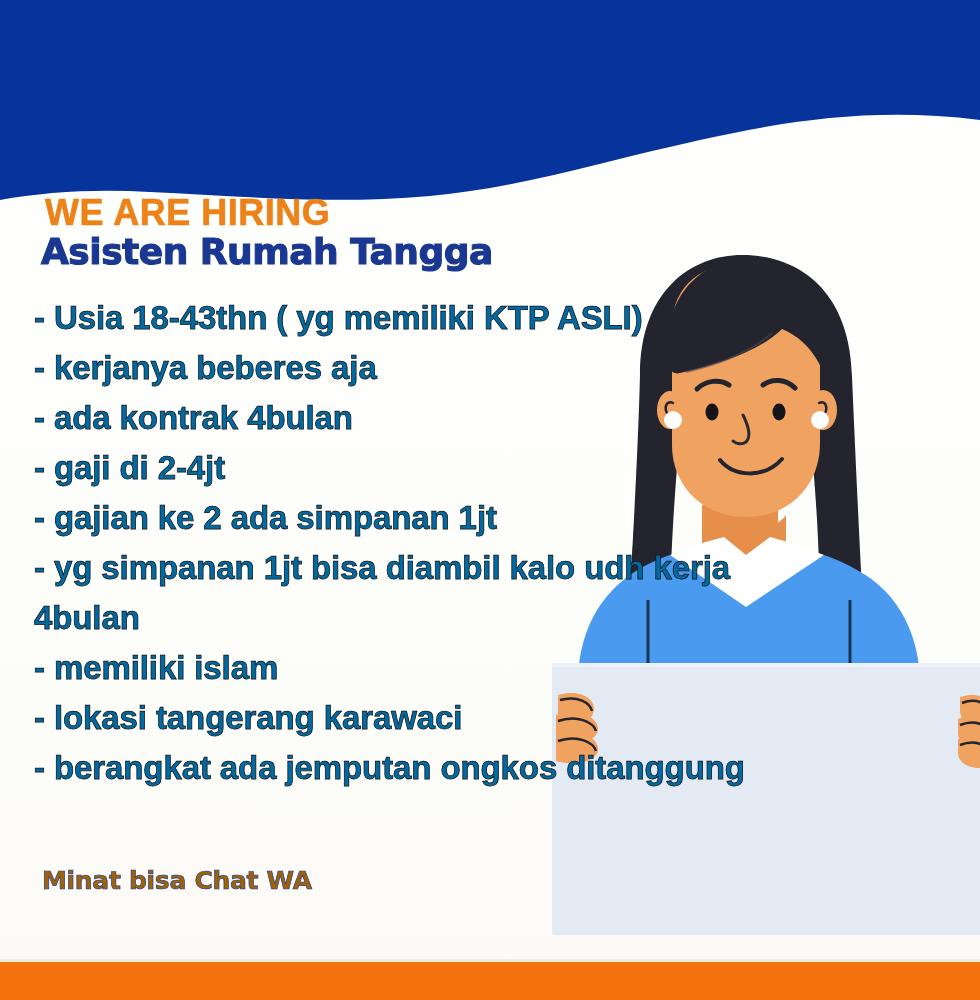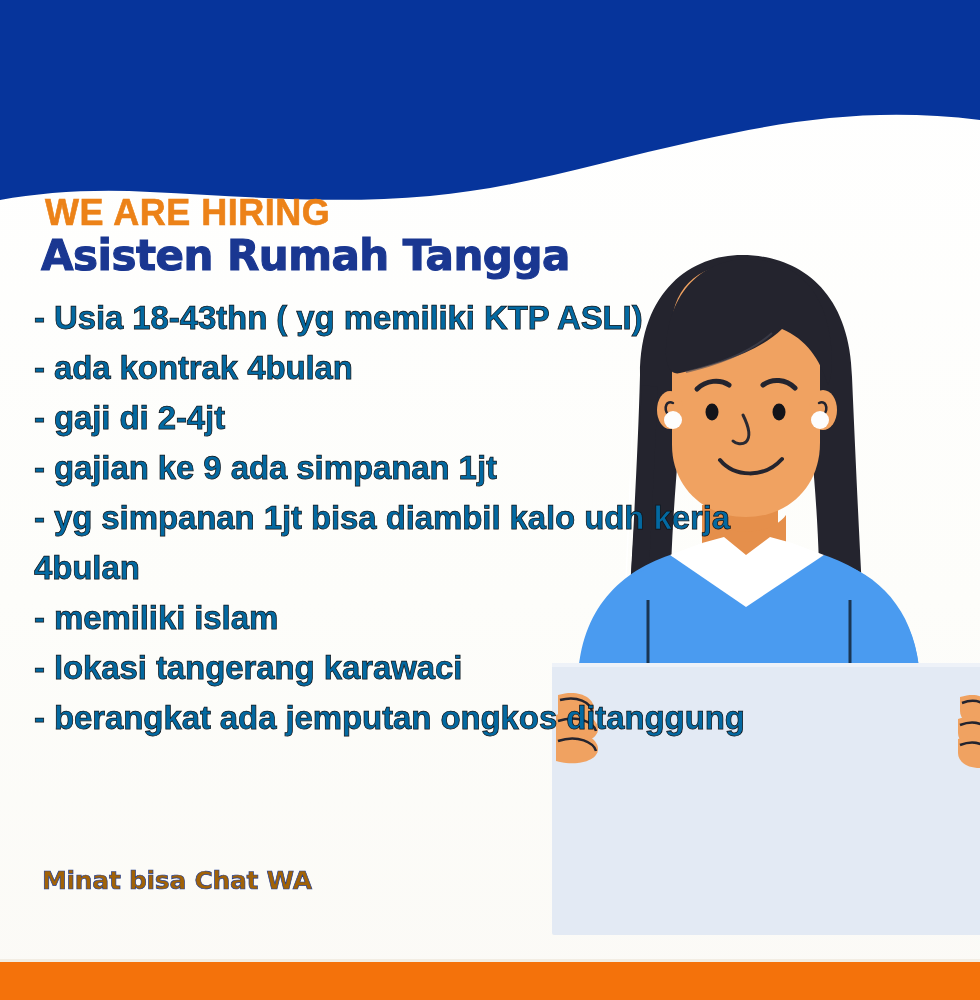--- a/index.html
+++ b/index.html
@@ -80,21 +80,21 @@
     color: #EC8218;
     white-space: nowrap;
     -webkit-text-stroke: 0.6px #EC8218;
   }
 
   .headline {
     position: absolute;
     left: 40px;
     top: 231px;
     font-family: "DejaVu Sans", sans-serif;
-    font-size: 42px;
+    font-size: 36px;
     font-weight: bold;
     letter-spacing: -0.5px;
     color: #1A3791;
     white-space: nowrap;
     -webkit-text-stroke: 1.1px #1A3791;
   }
 
   .bullets {
     position: absolute;
     left: 33px;
@@ -230,23 +230,24 @@
   </svg>
 
   <div class="content">
 
     <div class="kicker">WE ARE HIRING</div>
 
     <div class="headline">Asisten Rumah Tangga</div>
 
     <div class="bullets">
       <div class="bullet-line">- Usia 18-43thn ( yg memiliki KTP ASLI)</div>
+      <div class="bullet-line">- kerjanya beberes aja</div>
       <div class="bullet-line">- ada kontrak 4bulan</div>
       <div class="bullet-line">- gaji di 2-4jt</div>
-      <div class="bullet-line">- gajian ke 9 ada simpanan 1jt</div>
+      <div class="bullet-line">- gajian ke 2 ada simpanan 1jt</div>
       <div class="bullet-line">- yg simpanan 1jt bisa diambil kalo udh kerja</div>
       <div class="bullet-line cont">4bulan</div>
       <div class="bullet-line">- memiliki islam</div>
       <div class="bullet-line">- lokasi tangerang karawaci</div>
       <div class="bullet-line">- berangkat ada jemputan ongkos ditanggung</div>
     </div>
 
     <div class="cta">Minat bisa Chat WA</div>
   </div>
 

